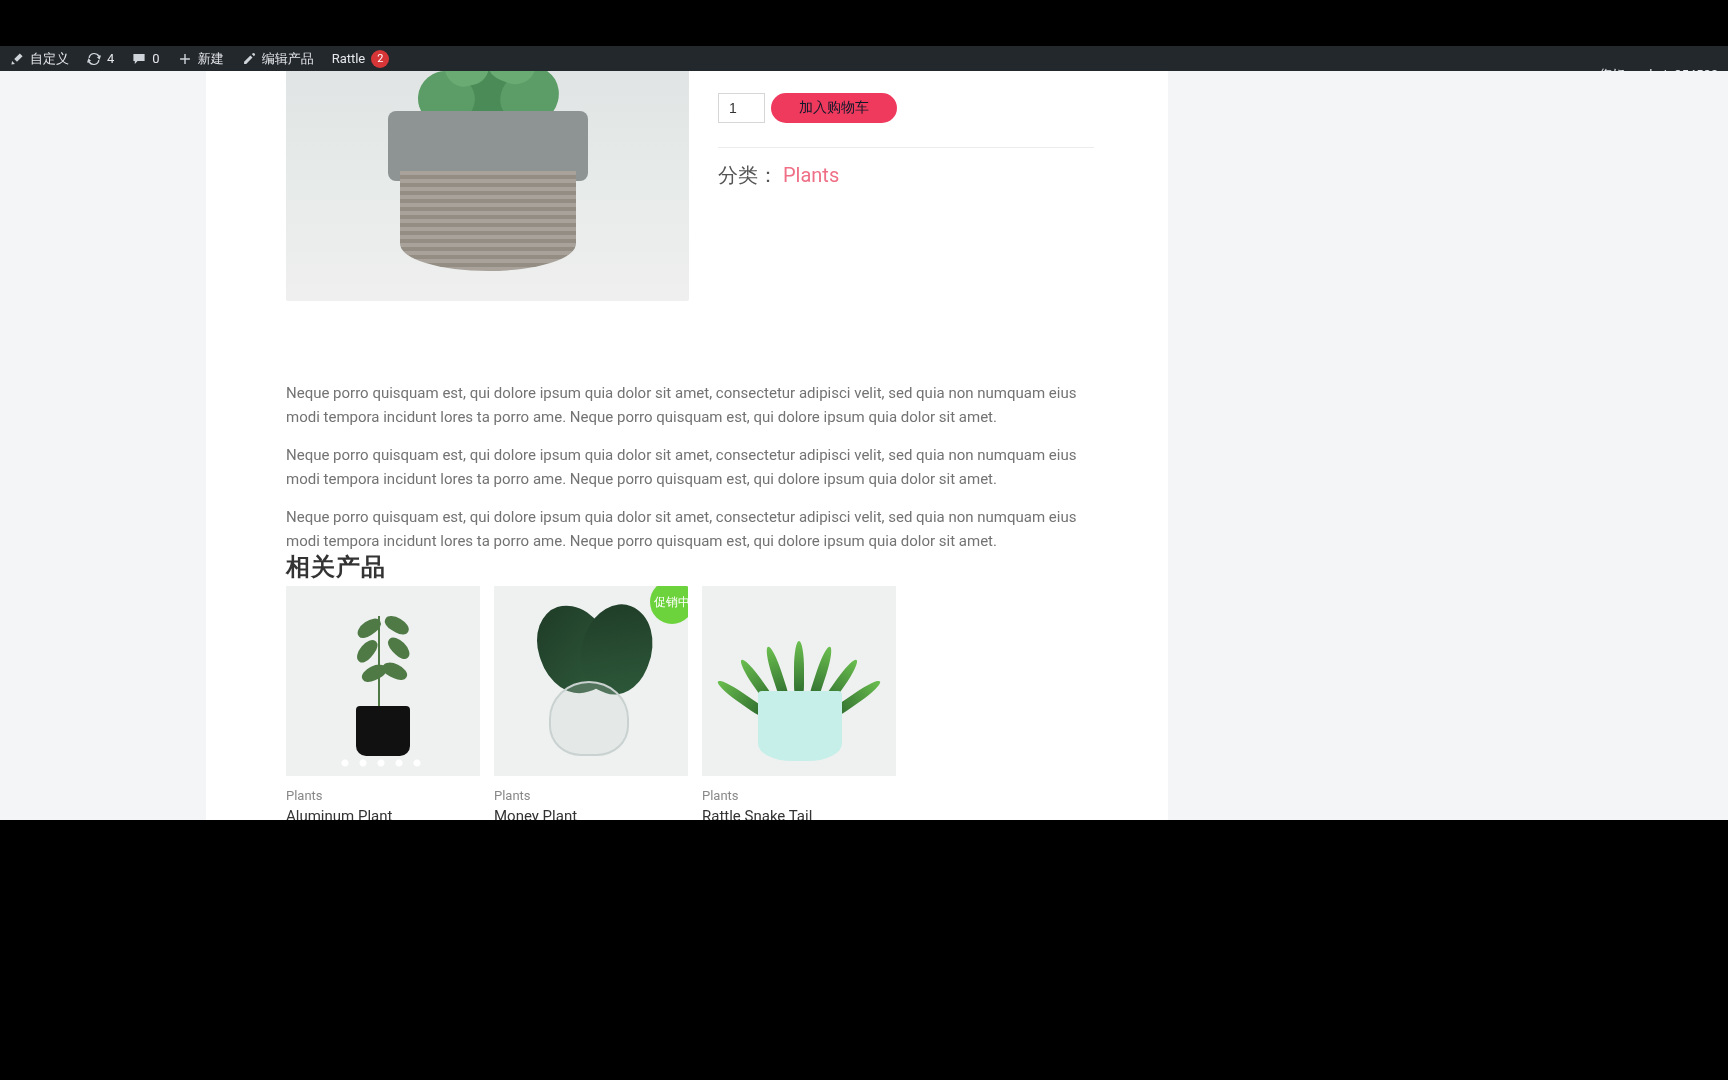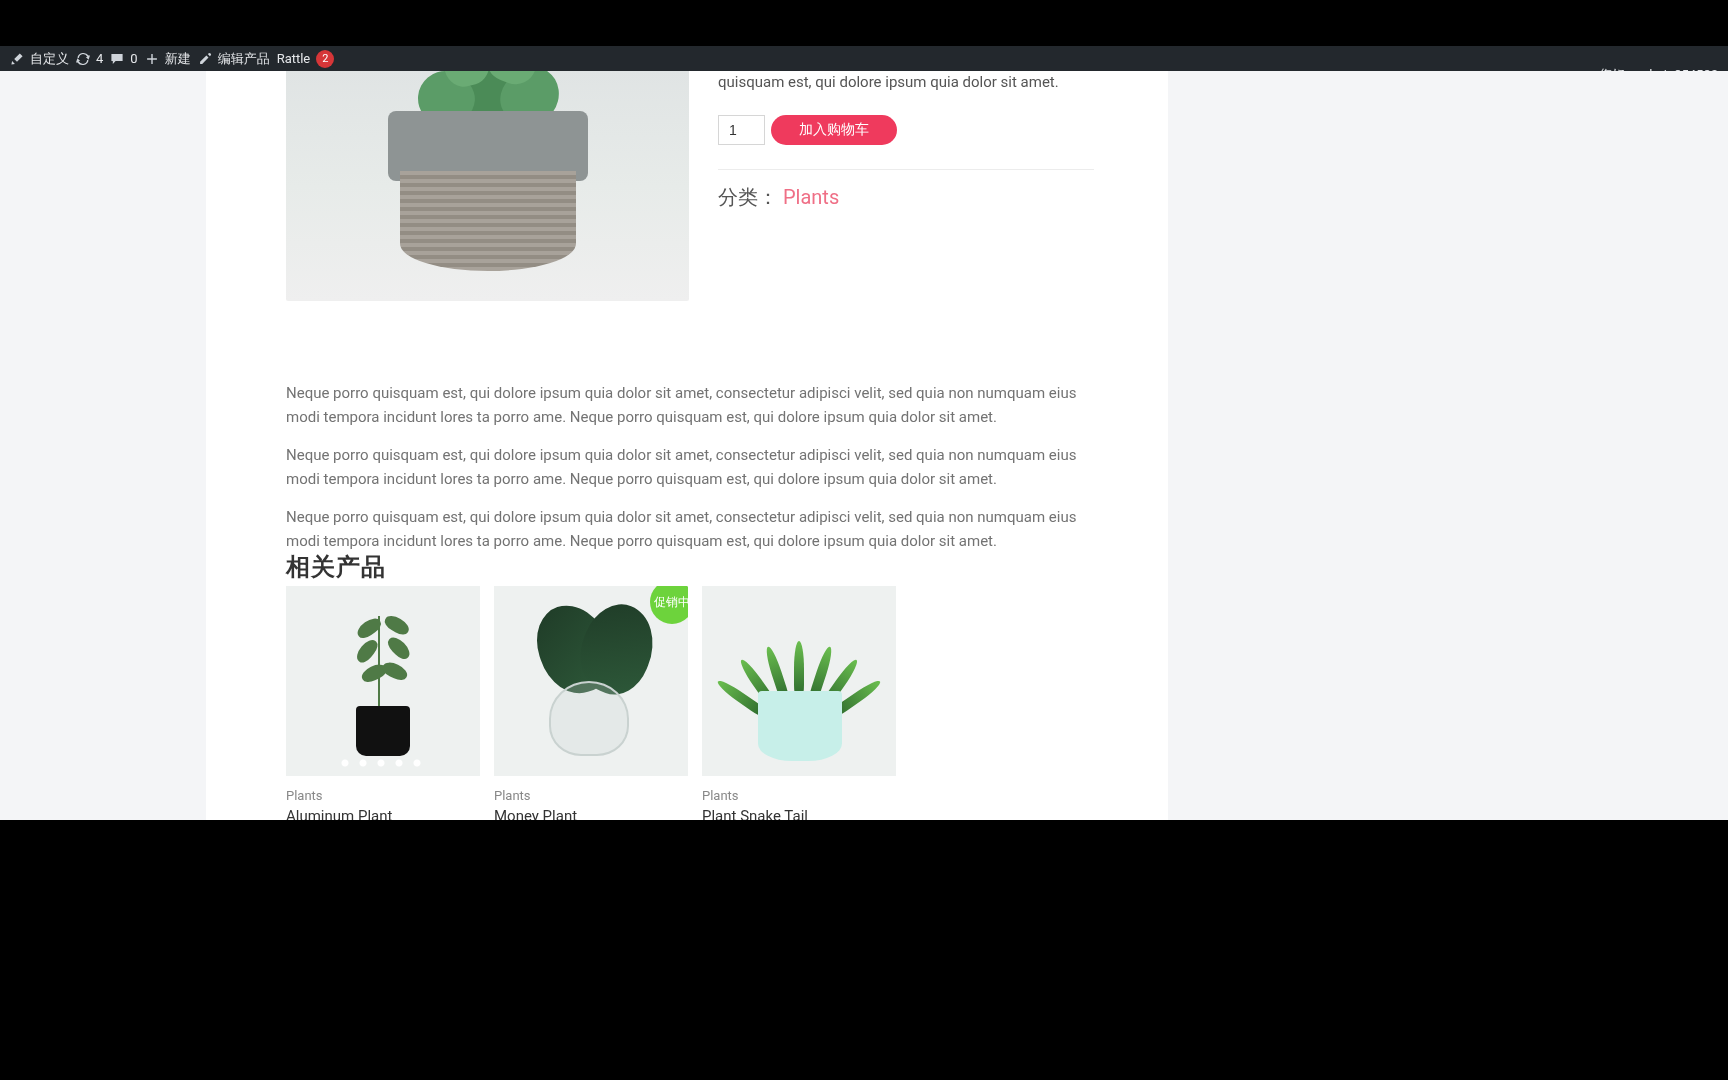--- a/index.html
+++ b/index.html
@@ -2,21 +2,21 @@
 <html><head>
 <meta charset="utf-8">
 <style>
   * { box-sizing: border-box; margin: 0; padding: 0; }
   html, body { width: 1728px; height: 1080px; font-family: -apple-system, BlinkMacSystemFont, "Segoe UI", Roboto, "Helvetica Neue", Arial, sans-serif; background:#000; }
   .letterbox-top { height:46px; background:#000; }
   .letterbox-bottom { position:absolute; top:820px; left:0; right:0; height:260px; background:#000; }
 
   
   .adminbar { position:absolute; top:46px; left:0; right:0; height:25px; background:#23282d; color:#cfd4da; font-size:13px; display:flex; align-items:center; padding:0 10px; }
-  .adminbar .left { display:flex; align-items:center; gap:7px; }
+  .adminbar .left { display:flex; align-items:center; gap:18px; }
   .adminbar .item { display:flex; align-items:center; gap:6px; cursor:pointer; color:#e5e7ea; }
   .adminbar .item .ic { display:inline-block; width:14px; height:14px; }
   .adminbar .right { margin-left:auto; color:#e5e7ea; font-size:13px;margin-top:32px; }
   .badge-circ { display:inline-flex; align-items:center; justify-content:center; min-width:18px; height:18px; border-radius:9px; background:#d63638; color:#fff; font-size:11px; padding:0 5px; }
 
   
   .page-bg { position:absolute; top:71px; left:0; right:0; bottom:0; background:#f4f5f7; }
   .card { position:absolute; top:71px; left:206px; width:962px; height:749px; background:#fff; overflow:hidden; }
 
   
@@ -29,21 +29,21 @@
   .pot .succ span:nth-child(1){ left:40px; top:10px; width:60px; height:70px; transform:rotate(-5deg);background:#4b8b57;}
   .pot .succ span:nth-child(2){ left:0px; top:30px; width:55px; height:55px; transform:rotate(-40deg);background:#5b9c67;}
   .pot .succ span:nth-child(3){ left:85px; top:25px; width:55px; height:60px; transform:rotate(35deg);background:#5b9c67;}
   .pot .succ span:nth-child(4){ left:25px; top:-5px; width:45px; height:50px; transform:rotate(-15deg);background:#6aab74;}
   .pot .succ span:nth-child(5){ left:70px; top:-8px; width:50px; height:50px; transform:rotate(20deg);background:#6aab74;}
 
   .prod-info { position:absolute; top:0; left:512px; right:74px; color:#555; }
   .prod-info .desc { font-size:15px; line-height:22px; color:#555; }
   .qty-row { margin-top:22px; display:flex; gap:6px; align-items:center; }
   .qty-input { width:47px; height:30px; border:1px solid #d6d6d6; text-align:left; padding:0 10px; font-size:14px; color:#333; }
-  .addcart { height:30px; padding:0 28px; border:none; border-radius:16px; background:#ef3a5d; color:#ffffff; font-size:14px; cursor:pointer;text-align:center; }
+  .addcart { height:30px; padding:0 28px; border:none; border-radius:16px; background:#ef3a5d; color:#0f172a; font-size:14px; cursor:pointer;text-align:center; }
   .divider { margin-top:24px; border:none; border-top:1px solid #ececec; }
   .meta { margin-top:14px; font-size:20px; color:#555; }
   .meta a { color:#ef6f86; text-decoration:none; }
 
   
   .tabs { position:absolute; top:258px; left:80px; right:74px; display:flex; gap:24px; border-top:1px solid #ececec; padding-top:0; }
   .tabs .tab { padding:16px 0 10px 0; font-size:15px; color:#333; cursor:pointer; }
   .tabs .tab.active { color:#111; font-weight:500; border-top:3px solid #ef3a5d; margin-top:-1px; padding-top:13px;}
   .tabs .tab:not(.active){ color:#333; }
 
@@ -131,21 +131,20 @@
           <span></span>
           <span></span>
           <span></span>
         </div>
       <div class="rim"></div>
       <div class="body"></div>
     </div>
   </div>
 
   <div class="prod-info">
-    <p class="desc">quisquam est, qui dolore ipsum quia dolor sit amet.</p>
     <div class="qty-row">
       <input class="qty-input" value="1" style="">
       <button class="addcart">加入购物车</button>
     </div>
     <hr class="divider">
     <div class="meta">
       <span>分类：</span>
       <a href="#">Plants</a>
     </div>
   </div>
@@ -195,20 +194,20 @@
           <span style="left:78px;top:58px;transform:rotate(-18deg)"></span>
           <span style="left:106px;top:58px;transform:rotate(18deg)"></span>
           <span style="left:66px;top:64px;transform:rotate(-35deg)"></span>
           <span style="left:118px;top:64px;transform:rotate(35deg)"></span>
           <span style="left:56px;top:72px;transform:rotate(-55deg)"></span>
           <span style="left:128px;top:72px;transform:rotate(55deg)"></span>
         </div>
         <div class="pot3"></div>
       </div>
       <div class="rel-cat">Plants</div>
-      <div class="rel-name">Plant Snake Tail</div>
+      <div class="rel-name">Rattle Snake Tail</div>
     </div>
 
   </div>
 
 </div>
 
 <div class="letterbox-bottom"></div>
 
 </body></html>

